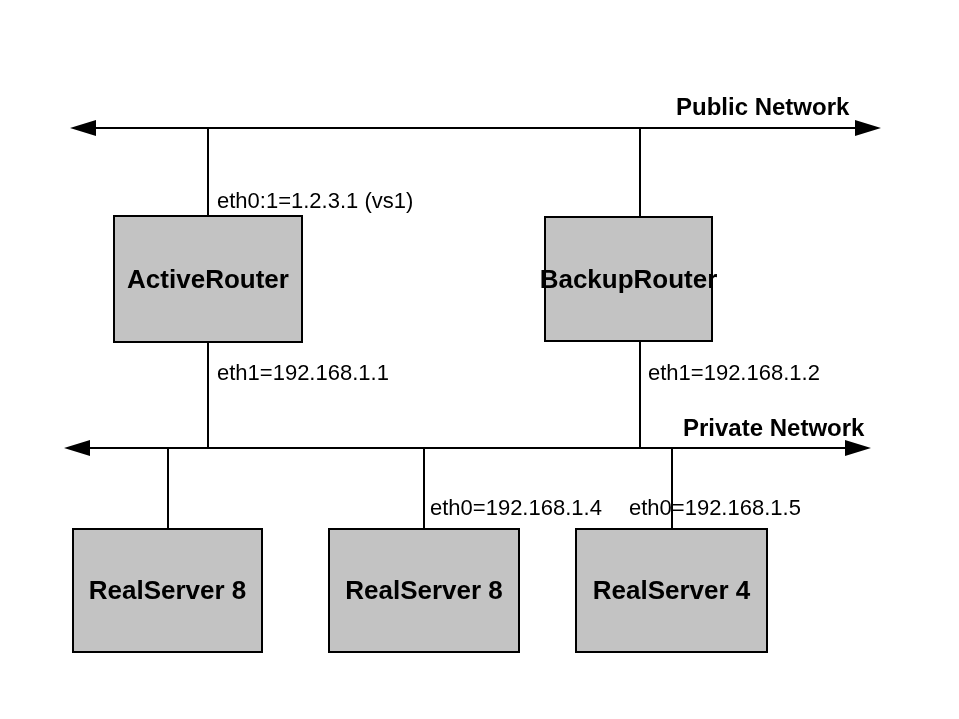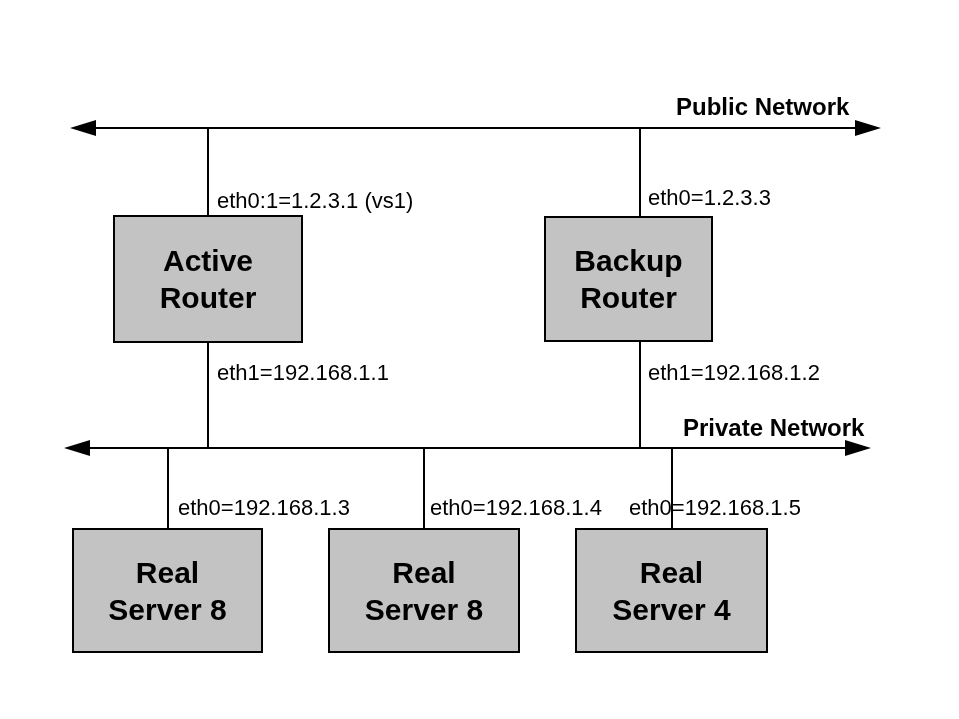--- a/index.html
+++ b/index.html
@@ -28,25 +28,25 @@
   .wires polygon {
     fill: var(--wire, #000000);
     stroke: none;
   }
   .node {
     position: absolute;
     box-sizing: border-box;
     background: var(--node-fill, #c3c3c3);
     border: 2px solid var(--node-border, #000000);
     display: flex;
-    flex-direction: column;
+    flex-direction: row;
     align-items: center;
     justify-content: center;
     font-weight: bold;
-    font-size: 30px;
+    font-size: 26px;
     line-height: 37px;
     text-align: left;
     white-space: nowrap;
   }
   .iplabel {
     position: absolute;
     font-size: 22px;
     line-height: 24px;
     white-space: nowrap;
   }
@@ -84,24 +84,22 @@
     <line x1="640" y1="340" x2="640" y2="449"></line>
     <line x1="168" y1="448" x2="168" y2="530"></line>
     <line x1="424" y1="448" x2="424" y2="530"></line>
     <line x1="672" y1="448" x2="672" y2="530"></line>
   </svg>
 
   <div class="netlabel" style="left:676px; top:94px">Public Network</div>
   <div class="netlabel" style="left:683px; top:415px">Private Network</div>
 
   <div class="iplabel" style="left:217px; top:189px">eth0:1=1.2.3.1 (vs1)</div>
-  <div class="iplabel" style="left:648px; top:186px">eth0=1.2.3.3</div>
   <div class="iplabel" style="left:217px; top:361px">eth1=192.168.1.1</div>
   <div class="iplabel" style="left:648px; top:361px">eth1=192.168.1.2</div>
-  <div class="iplabel" style="left:178px; top:496px">eth0=192.168.1.3</div>
   <div class="iplabel" style="left:430px; top:496px">eth0=192.168.1.4</div>
   <div class="iplabel" style="left:629px; top:496px">eth0=192.168.1.5</div>
 
   <div class="node" id="active-router">
     <span>Active</span>
     <span>Router</span>
   </div>
   <div class="node" id="backup-router">
     <span>Backup</span>
     <span>Router</span>

